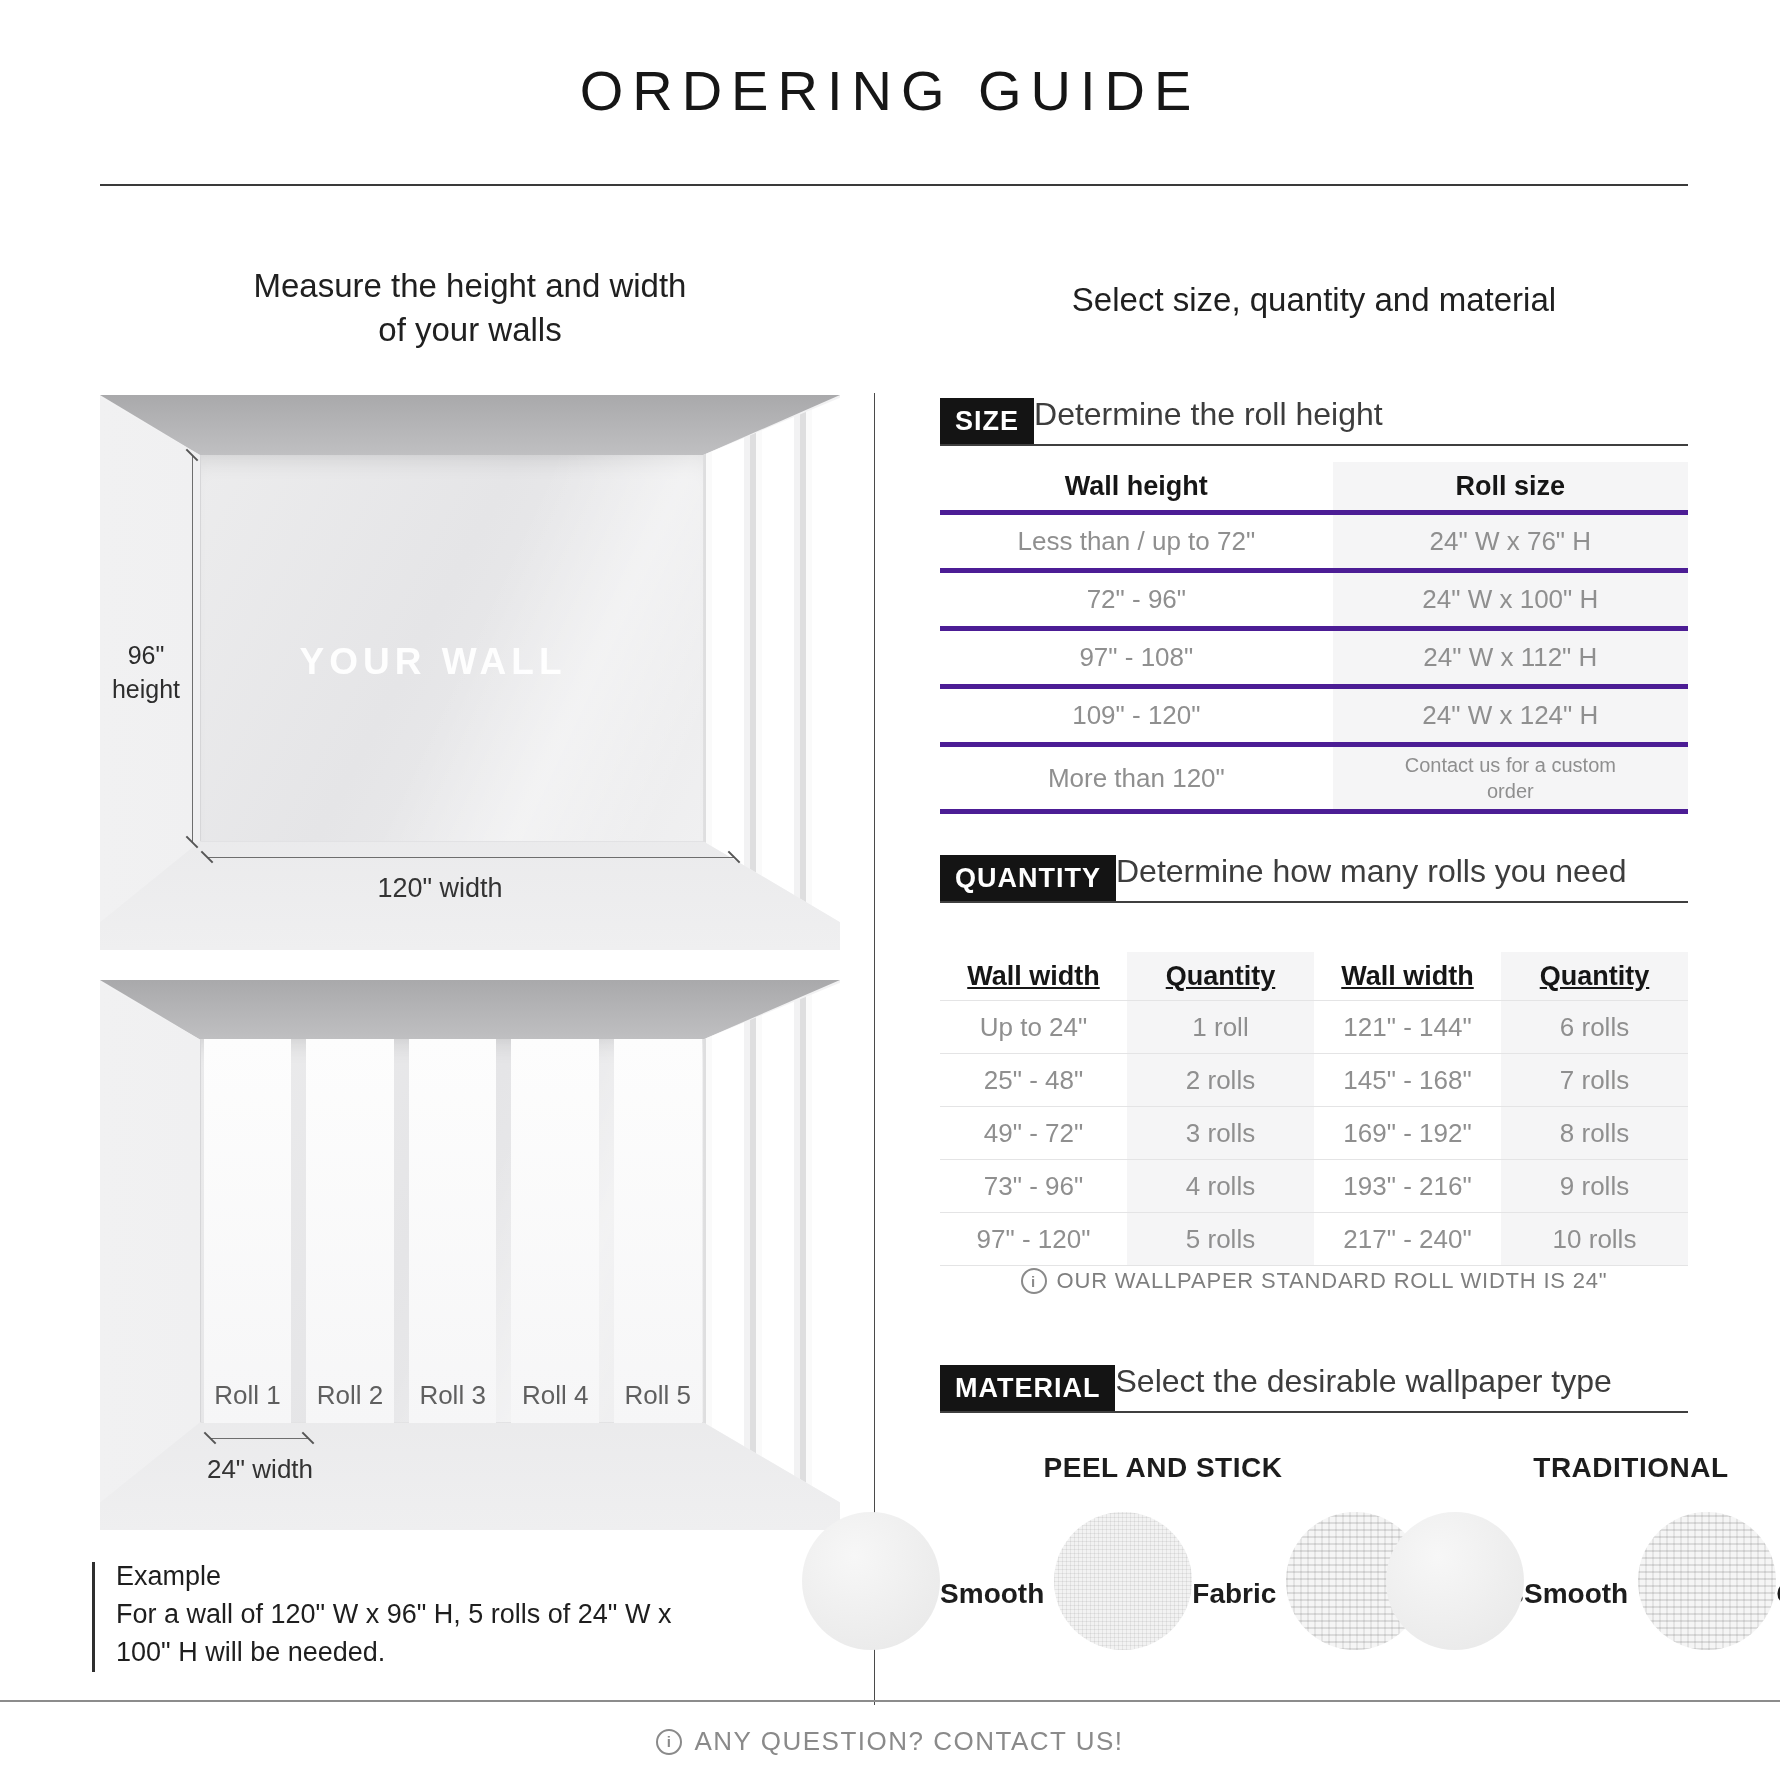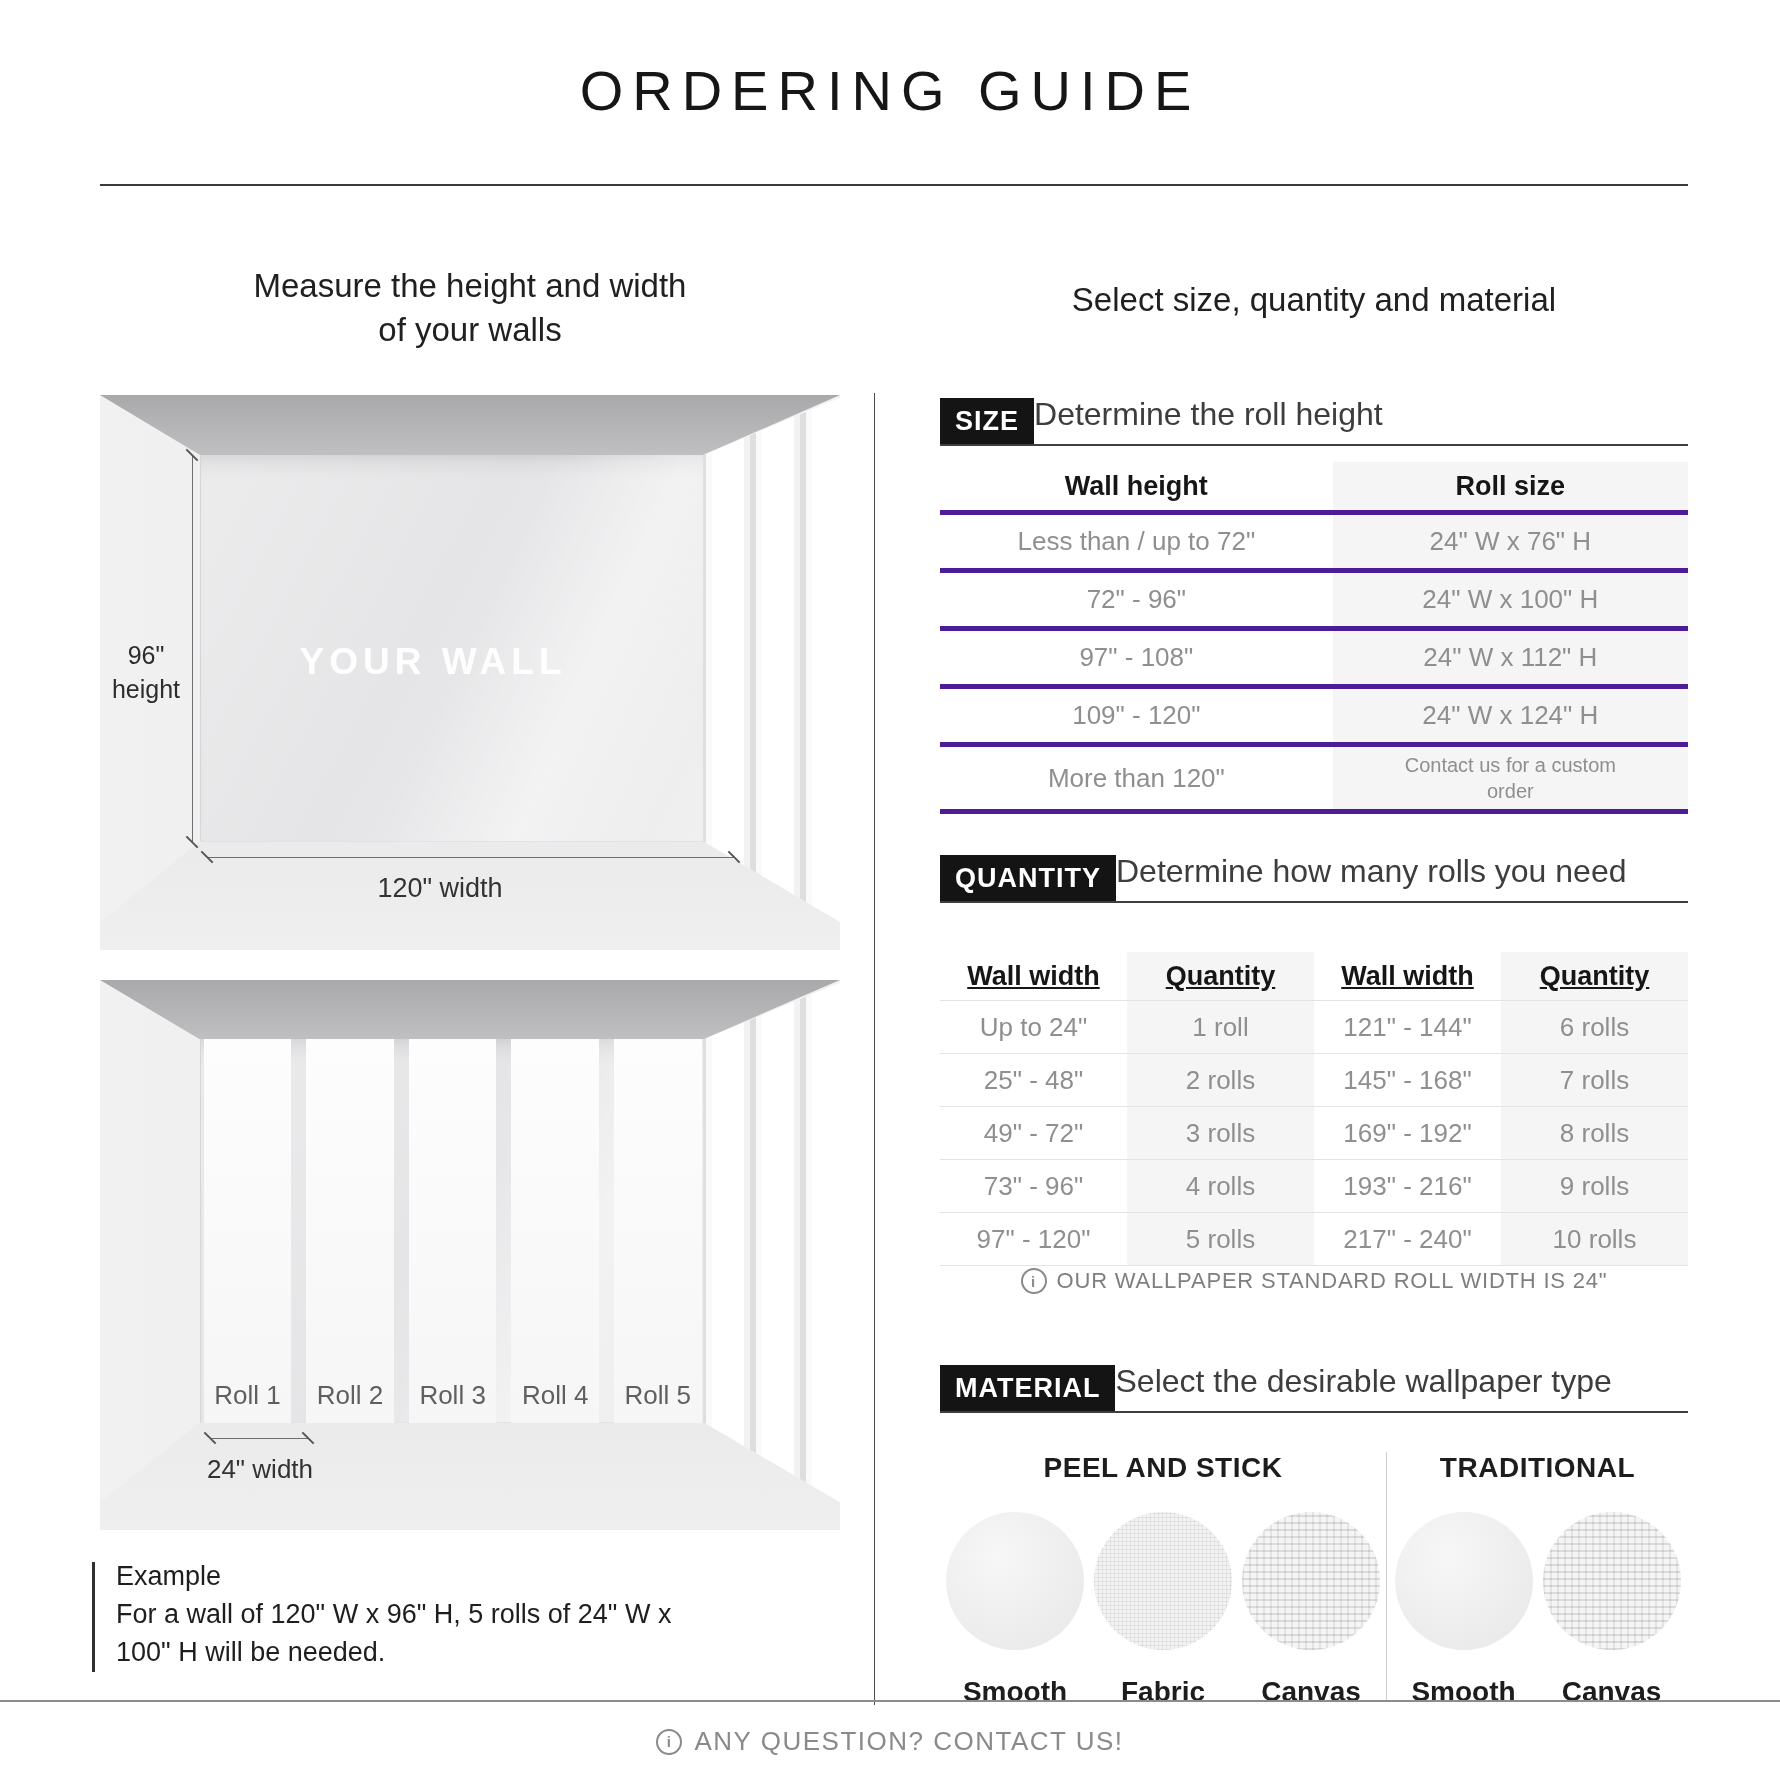--- a/index.html
+++ b/index.html
@@ -102,21 +102,21 @@
   .info-circle{flex:0 0 auto;width:22px;height:22px;border:2px solid #8a8a8a;border-radius:50%;
     display:flex;align-items:center;justify-content:center;font-size:15px;font-weight:600;color:#8a8a8a;}
 
   .material-groups{position:absolute;left:940px;top:1452px;width:748px;display:flex;align-items:flex-start;}
   .mat-group{display:flex;flex-direction:column;align-items:center;}
   .mat-group-1{width:446px;}
   .mat-group-2{flex:1;}
   .mat-divider{width:1px;height:250px;background:#cccccd;}
   .mat-title{font-size:28px;font-weight:700;color:#1d1d1d;letter-spacing:0.5px;}
   .swatch-row{display:flex;gap:10px;margin-top:28px;}
-  .swatch{display:flex;flex-direction:column;align-items:center;}
+  .swatch{display:flex;flex-direction:row;align-items:center;}
   .swatch .circle{width:138px;height:138px;border-radius:50%;}
   .swatch .circle-label{margin-top:26px;font-size:28px;font-weight:700;color:#1d1d1d;}
   .tex-smooth{background:radial-gradient(circle at 38% 32%,#f7f7f7 0%,#eeeeee 55%,#e7e7e7 100%);}
   .tex-fabric{background-color:#f2f2f2;
     background-image:repeating-linear-gradient(0deg,rgba(120,120,120,0.12) 0 1px,transparent 1px 4px),
                      repeating-linear-gradient(90deg,rgba(120,120,120,0.12) 0 1px,transparent 1px 4px);}
   .tex-canvas{background-color:#f5f5f5;
     background-image:repeating-linear-gradient(0deg,rgba(100,100,100,0.18) 0 2px,transparent 2px 7px),
                      repeating-linear-gradient(90deg,rgba(100,100,100,0.12) 0 2px,transparent 2px 7px);}
 

